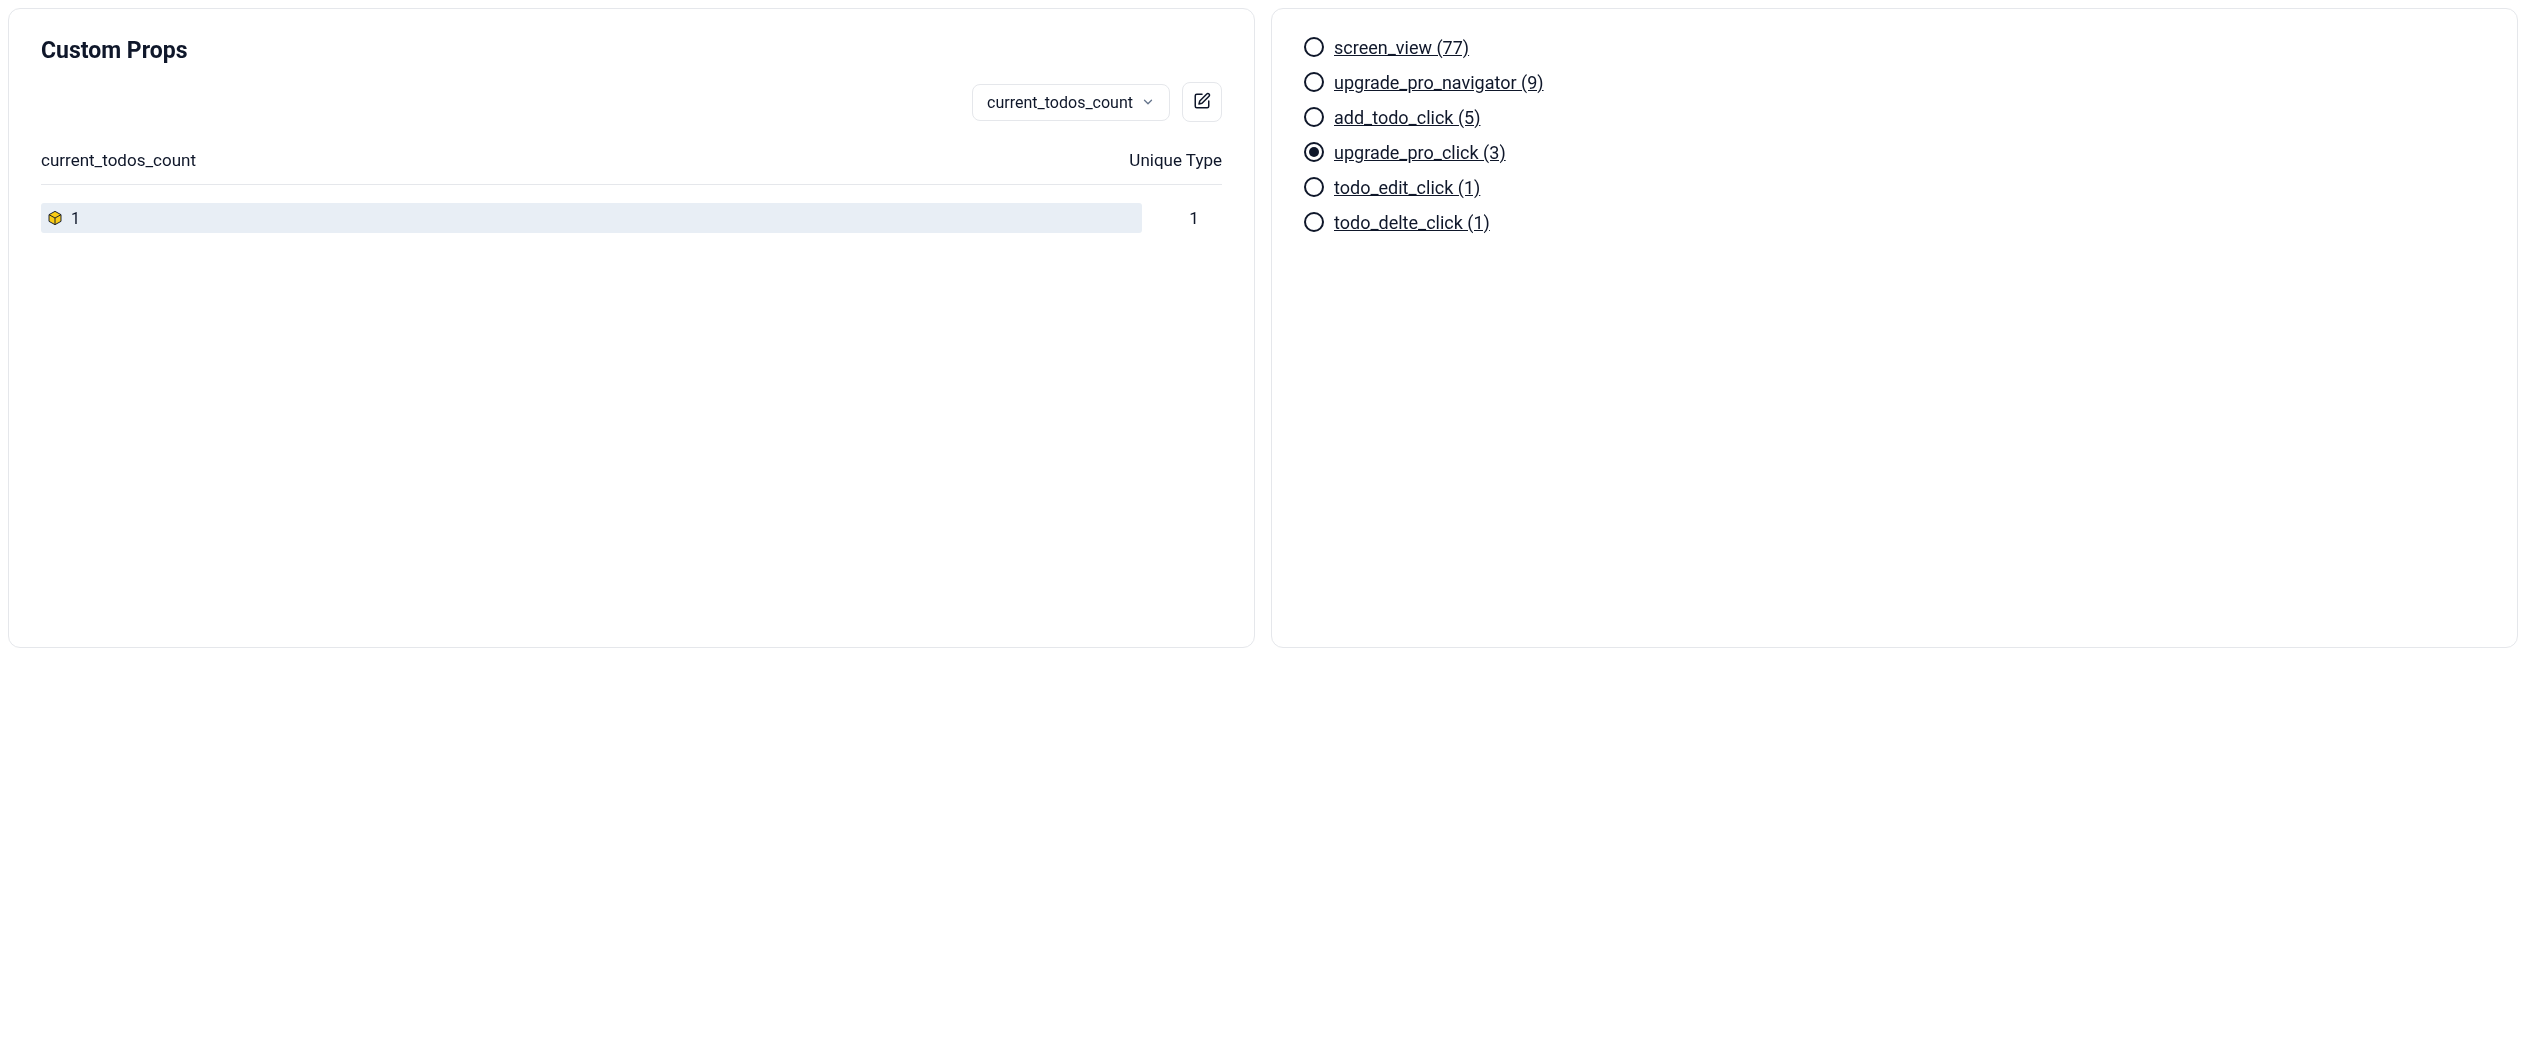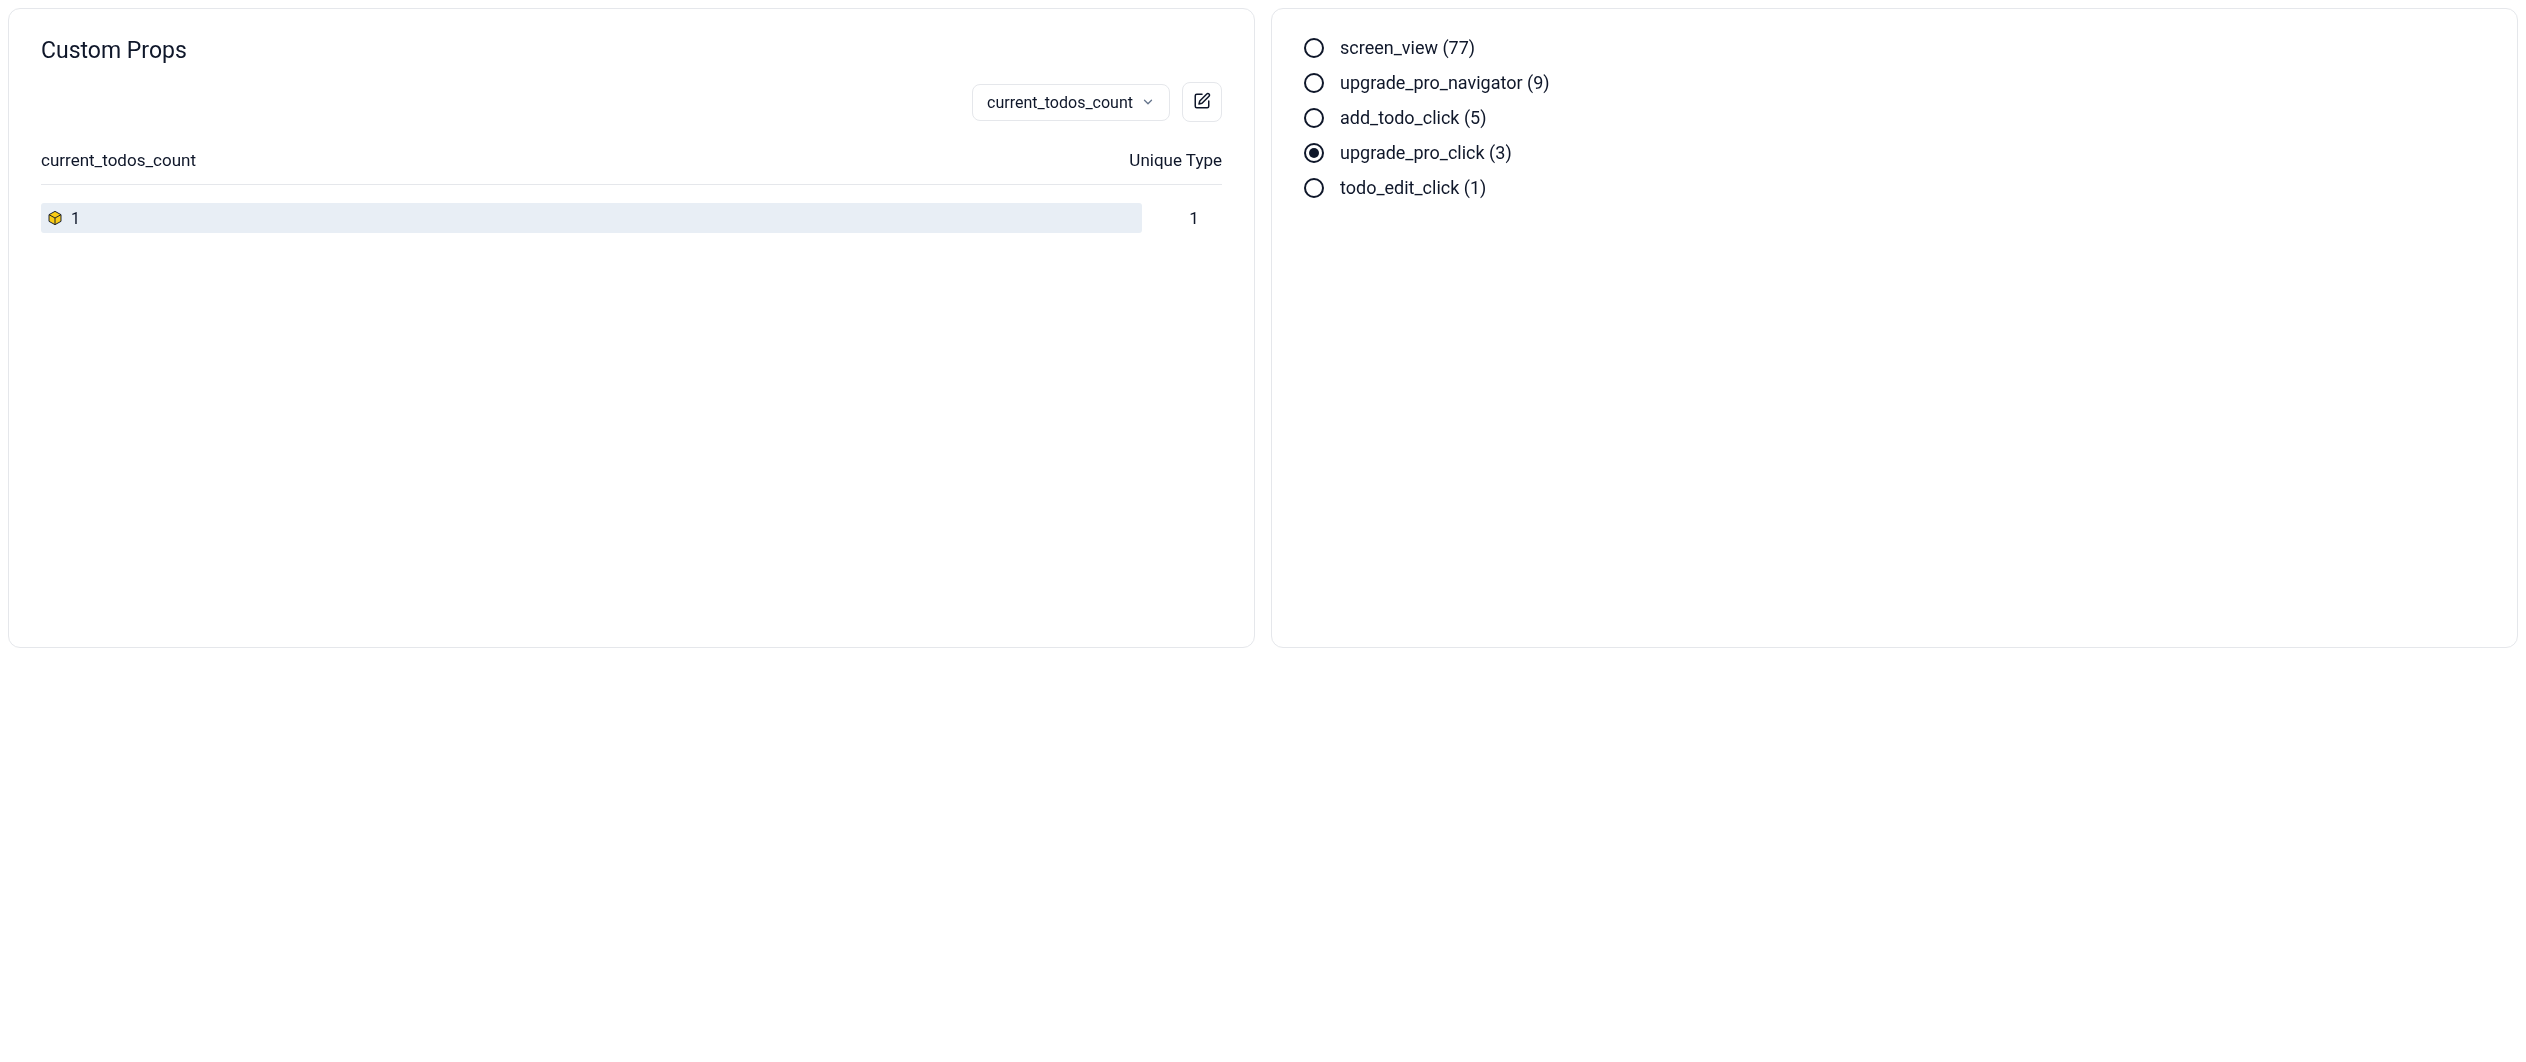--- a/index.html
+++ b/index.html
@@ -18,21 +18,21 @@
     .panel {
       border: 1px solid #e5e7eb;
       border-radius: 12px;
       padding: 28px 32px;
       background: #fff;
       flex: 1;
       min-height: 640px;
     }
     .panel-title {
       font-size: 23px;
-      font-weight: 400;
+      font-weight: 700;
       margin-bottom: 18px;
       color: #0f172a;
     }
     .toolbar {
       display: flex;
       justify-content: flex-end;
       align-items: center;
       gap: 12px;
       margin-bottom: 28px;
     }
@@ -107,25 +107,26 @@
       color: #0f172a;
     }
     
     .radio-list {
       display: flex;
       flex-direction: column;
       gap: 14px;
     }
     .radio-item {
       display: flex;
-      align-items: flex-end;
-      gap: 16px;
+      align-items: flex-start;
+      gap: 10px;
       cursor: pointer;
       font-size: 18px;
       color: #0f172a;
+      text-decoration: underline;
     }
     .radio-outer {
       width: 20px;
       height: 20px;
       border: 2px solid #0f172a;
       border-radius: 50%;
       display: inline-flex;
       align-items: center;
       justify-content: center;
       flex-shrink: 0;
@@ -201,14 +202,18 @@
       <div class="radio-item">
         <span class="radio-outer">
           <span class="radio-inner"></span>
         </span>
         <span>upgrade_pro_click (3)</span>
       </div>
       <div class="radio-item">
         <span class="radio-outer"></span>
         <span>todo_edit_click (1)</span>
       </div>
+      <div class="radio-item">
+        <span class="radio-outer"></span>
+        <span>todo_delte_click (1)</span>
+      </div>
     </div>
 </div>
 
 </body></html>

